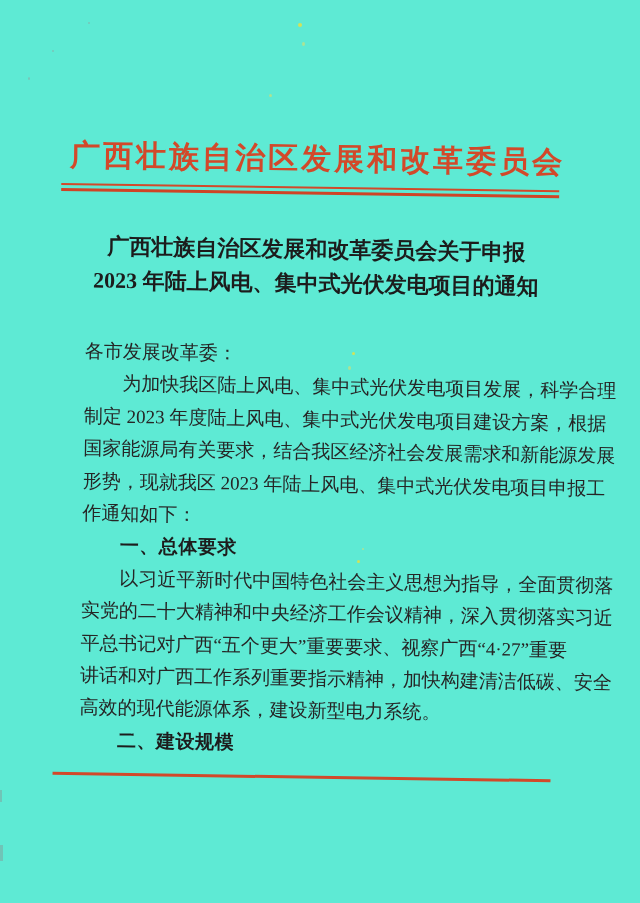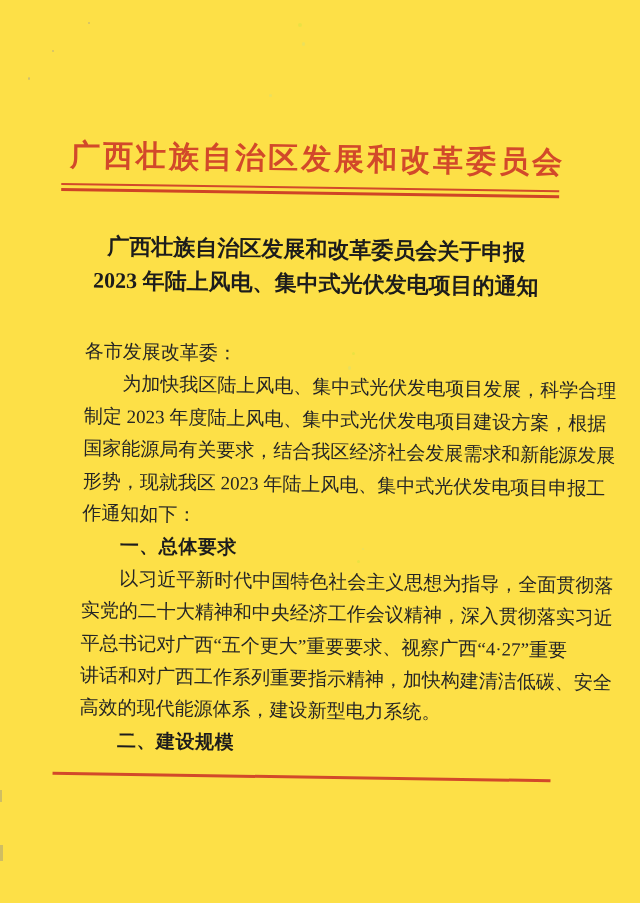--- a/index.html
+++ b/index.html
@@ -4,21 +4,21 @@
 <style>
   html, body {
     margin: 0;
     padding: 0;
     background: #ffffff;
   }
   .page {
     position: relative;
     width: 640px;
     height: 903px;
-    background: #fde047;
+    background: #5eead4;
     overflow: hidden;
     font-family: "Liberation Serif", "DejaVu Serif", serif;
   }
   
   .content {
     position: absolute;
     inset: 0;
     transform: rotate(0.85deg);
     transform-origin: 0 0;
   }

